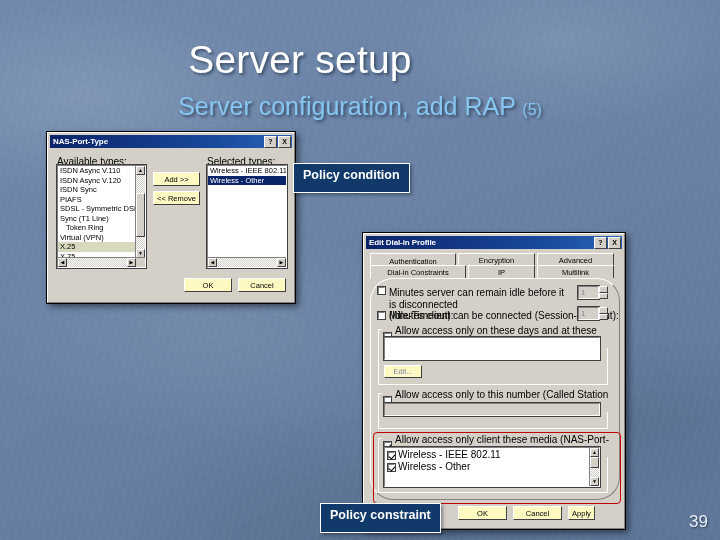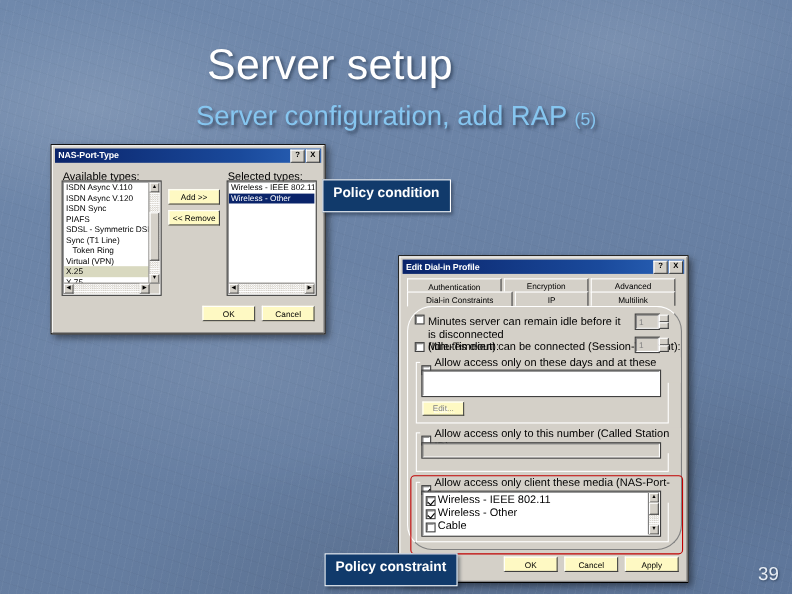--- a/index.html
+++ b/index.html
@@ -47,21 +47,21 @@
 
   
   .callout{
     position:absolute;background:#113a6b;color:#ffffff;
     border:1px solid #ffffff;
     font-size:12.5px;font-weight:bold;
     padding:4px 9px 10px 9px;white-space:nowrap;
     box-shadow:2px 2px 3px rgba(10,20,35,.4);
   }
   #callout-policy-condition{left:293px;top:163px;}
-  #callout-policy-constraint{left:295px;top:503px;}
+  #callout-policy-constraint{left:320px;top:503px;}
 
   
   .win{
     position:absolute;background:#d4d0c8;
     border:1px solid #000;
     box-shadow:3px 3px 6px rgba(0,0,0,.45);
     font-size:7.5px;color:#000;
   }
   .win-inner{border-top:1px solid #fff;border-left:1px solid #fff;
     border-right:1px solid #808080;border-bottom:1px solid #808080;height:100%;
@@ -288,37 +288,33 @@
       <div class="listbox" style="position:absolute;left:13px;top:168px;width:216px;height:40px;">
         <div style="position:absolute;left:0;top:1px;right:10px;bottom:0;overflow:hidden;">
           <div style="display:flex;align-items:center;gap:3px;height:12px;padding-left:3px;">
             <span class="chk on"></span>
             <span class="lbl">Wireless - IEEE 802.11</span>
           </div>
           <div style="display:flex;align-items:center;gap:3px;height:12px;padding-left:3px;">
             <span class="chk on"></span>
             <span class="lbl">Wireless - Other</span>
           </div>
-          <div style="display:flex;align-items:center;gap:3px;height:12px;padding-left:3px;">
-            <span class="chk"></span>
-            <span class="lbl">Cable</span>
-          </div>
         </div>
         <div class="sb-v">
           <div class="sb-arrow">▲</div>
           <div class="sb-track" style="position:absolute;top:9px;bottom:9px;width:9px;">
             <div class="sb-thumb" style="height:11px;"></div>
           </div>
           <div class="sb-arrow" style="position:absolute;bottom:0;">▼</div>
         </div>
       </div>
     </div>
 
     <div class="red-box" style="left:9px;top:198px;width:248px;height:72px;"></div>
 
     <div class="btn" style="position:absolute;left:94px;top:272px;width:49px;height:14px;">OK</div>
     <div class="btn" style="position:absolute;left:149px;top:272px;width:49px;height:14px;">Cancel</div>
-    <div class="btn" style="position:absolute;left:204px;top:272px;width:49px;height:14px;">Apply</div>
+    <div class="btn" style="position:absolute;left:204px;top:272px;width:27px;height:14px;">Apply</div>
   </div>
 </div>
 
 <div class="callout" id="callout-policy-condition">Policy condition</div>
 <div class="callout" id="callout-policy-constraint">Policy constraint</div>
 
 </body></html>

